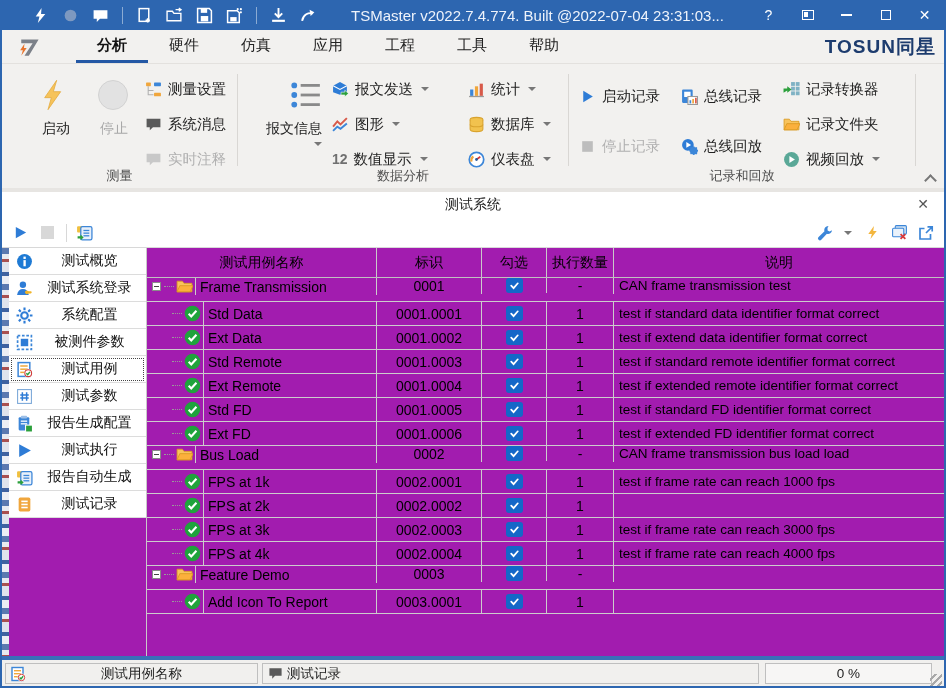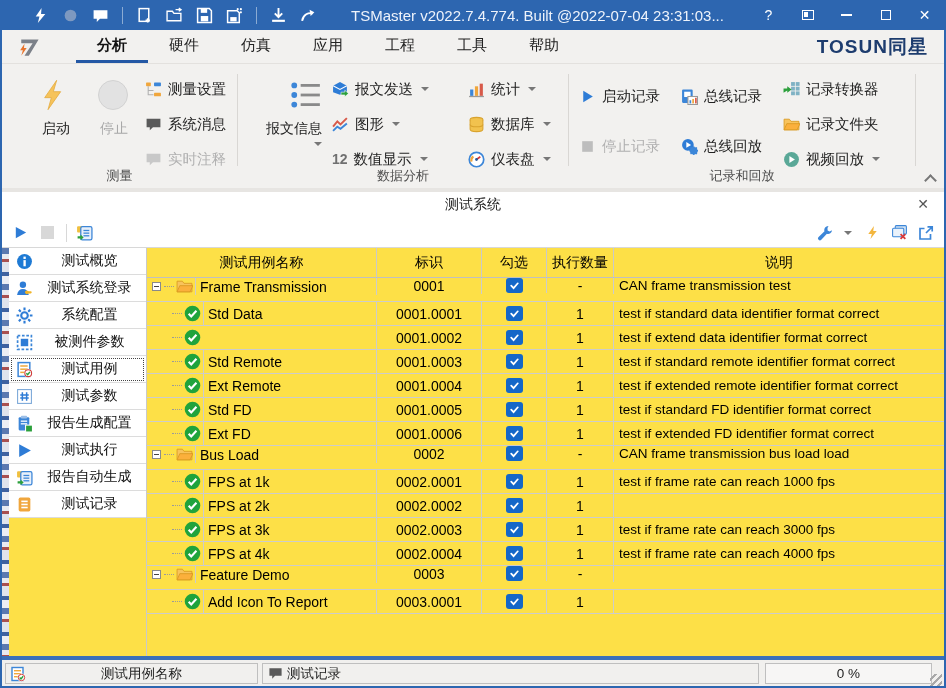--- a/index.html
+++ b/index.html
@@ -22,21 +22,21 @@
   .wc .bar{width:11px;height:2px;background:#fff;}
   .wc .box{width:10px;height:10px;border:1.5px solid #fff;}
   .wc .panelbox{width:12px;height:10px;border:1.5px solid #fff;position:relative;}
   .wc .panelbox::after{content:"";position:absolute;left:1px;top:1px;width:4px;height:5px;background:#fff;}
   
   .tabrow{height:34px;background:#f2f1ef;display:flex;align-items:stretch;border-bottom:1px solid #e3e1de;}
   .logo{width:36px;margin-left:14px;display:flex;align-items:center;}
   .tabs{display:flex;margin-left:24px;}
   .tab{padding:0 21px;display:flex;align-items:center;font-size:15px;color:#222;border-bottom:3px solid transparent;}
   .tab.active{font-weight:bold;border-bottom-color:#2458a5;color:#111;}
-  .brand{margin-left:auto;margin-right:16px;align-self:center;font-size:19px;font-weight:800;color:#1d3c6e;letter-spacing:1px;}
+  .brand{margin-left:auto;margin-right:8px;align-self:center;font-size:19px;font-weight:800;color:#1d3c6e;letter-spacing:1px;}
   
   .ribbon{height:128px;background:#f2f1ef;display:flex;position:relative;border-bottom:4px solid #e7e5e2;}
   .group{position:relative;height:100%;display:flex;align-items:flex-start;}
   .glabel{position:absolute;bottom:3px;left:0;right:0;text-align:center;font-size:13px;color:#4e4e4e;}
   .gsep{width:1px;background:#d9d7d4;margin:10px 0 22px;}
   .bigbtn{width:54px;padding-top:13px;text-align:center;font-size:14px;color:#222;display:flex;flex-direction:column;align-items:flex-end;gap:7px;}
   .bigbtn .bicon{height:36px;display:flex;align-items:center;}
   .bigbtn.disabled{color:#a8a8a8;}
   .smallcol{display:flex;flex-direction:column;gap:7px;padding-top:11px;}
   .sbtn{display:flex;align-items:center;gap:6px;height:28px;font-size:14.5px;color:#222;white-space:nowrap;}
@@ -49,21 +49,21 @@
   .chev::before{content:"";position:absolute;left:0;top:4px;width:7px;height:7px;border-left:2px solid #777;border-top:2px solid #777;transform:rotate(45deg);}
   
   .panel-head{height:26px;background:#fff;display:flex;align-items:center;justify-content:center;position:relative;font-size:14px;color:#222;}
   .panel-close{position:absolute;right:12px;top:4px;font-size:14px;color:#555;width:18px;text-align:center;}
   .toolbar{height:30px;background:#fff;border-bottom:1px solid #d8d8d8;display:flex;align-items:center;padding:0 8px;}
   .ti{width:20px;height:20px;display:flex;align-items:center;justify-content:center;margin-right:7px;}
   .t-sep{width:1px;height:18px;background:#d8d8d8;margin:0 7px 0 2px;}
   .tool-right{margin-left:auto;display:flex;align-items:center;}
   .stop-sq{width:13px;height:13px;background:#d8d8d8;}
   
-  .main{height:410px;display:flex;background:#fde047;border-bottom:2px solid #3a70b8;}
+  .main{height:410px;display:flex;background:#a21caf;border-bottom:2px solid #3a70b8;}
   .edge{width:7px;background:repeating-linear-gradient(180deg,#5b79b0 0 6px,#e8eaf0 6px 11px,#a85050 11px 14px,#dfe3ec 14px 24px,#3f62a0 24px 28px,#eceef4 28px 36px);}
   .sidebar{width:138px;border-right:1px solid #c9c9c9;}
   .side-item{height:27px;display:flex;align-items:center;padding:0 5px 0 7px;gap:5px;border-bottom:1px solid #dcdcdc;font-size:14px;color:#111;background:#fff;}
   .side-item .si{width:17px;height:17px;flex:none;}
   .side-item .sl{flex:1;text-align:center;white-space:nowrap;}
   .side-item.selected{outline:1px dotted #444;outline-offset:-3px;}
   
   .table{flex:1;overflow:hidden;}
   .thead{display:flex;height:30px;border-bottom:1px solid #c0c0c0;font-size:14px;color:#000;}
   .hcell{display:flex;align-items:center;justify-content:center;border-right:1px solid #c9c9c9;}
@@ -651,20 +651,23 @@
           <div class="trow case">
             <div class="cell c-name">
               <span class="indent"></span>
               <span class="tdots"></span>
               <span class="ri">
                 <svg viewBox="0 0 16 16">
                   <circle cx="8" cy="8" r="7.3" fill="#1fa33c"></circle>
                   <path d="M4.4 8.3l2.4 2.5 4.9-5.4" stroke="#fff" stroke-width="2" fill="none"></path>
                 </svg>
               </span>
+              <span class="name-wrap">
+                <span class="nm">Ext Data</span>
+              </span>
             </div>
             <div class="cell c-id">0001.0002</div>
             <div class="cell c-check">
               <span class="checkbox">
                 <svg viewBox="0 0 12 12">
                   <path d="M2.4 6.2l2.6 2.7 4.6-5.3" stroke="#fff" stroke-width="1.9" fill="none" stroke-linecap="round"></path>
                 </svg>
               </span>
             </div>
             <div class="cell c-count">1</div>

